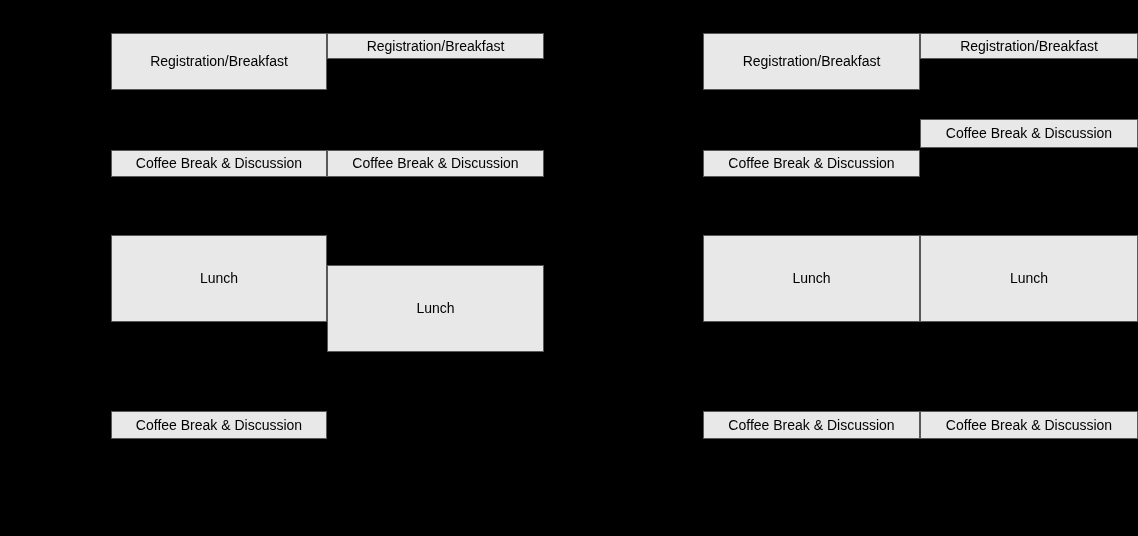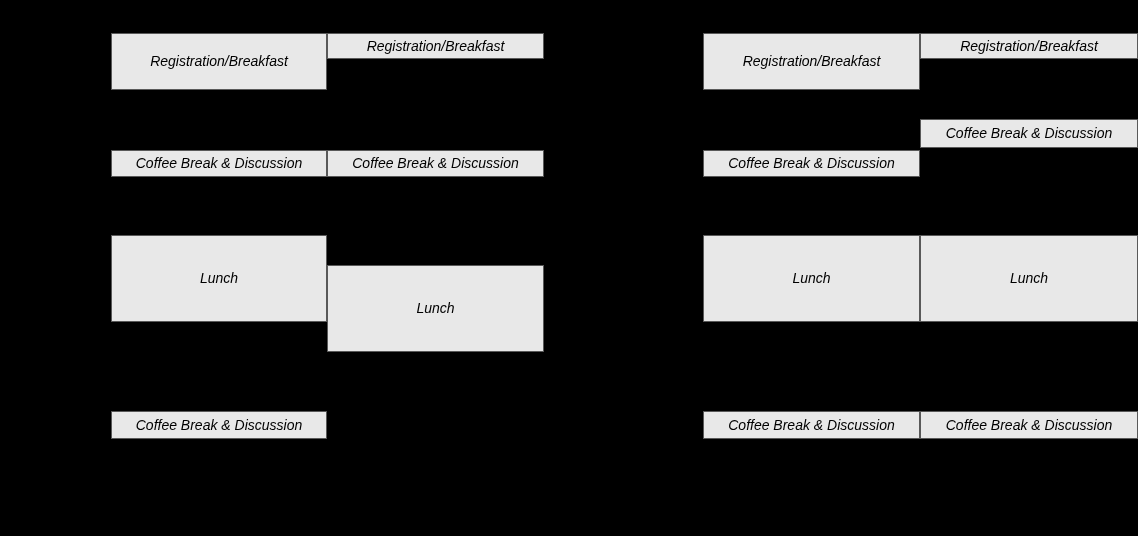--- a/index.html
+++ b/index.html
@@ -22,21 +22,20 @@
     border: 1px solid var(--block-border, #595959);
     color: var(--block-text, #000000);
     display: flex;
     align-items: center;
     justify-content: center;
     text-align: center;
     font-size: 14px;
     line-height: 1.15;
     overflow: hidden;
     white-space: nowrap;
-    font-style: italic;
   }
 </style>
 </head>
 <body>
 
 <div id="canvas" style="width: 1138px; height: 536px;">
     <div class="block" style="left: 111px; top: 33px; width: 216px; height: 57px;">
       <span>Registration/Breakfast</span>
     </div>
     <div class="block" style="left: 327px; top: 33px; width: 217px; height: 26px;">

